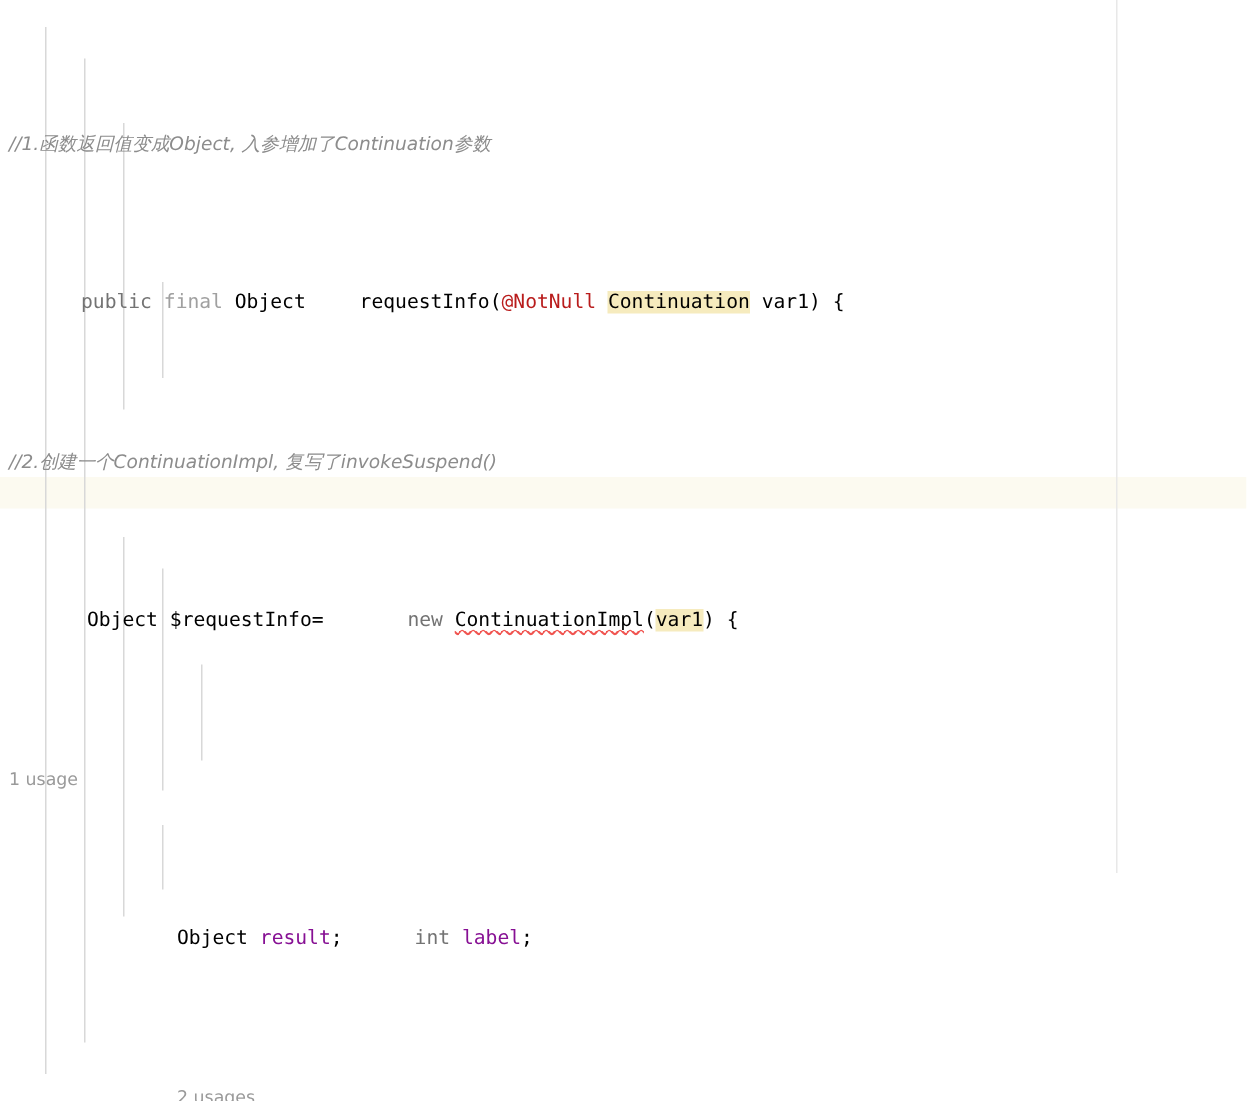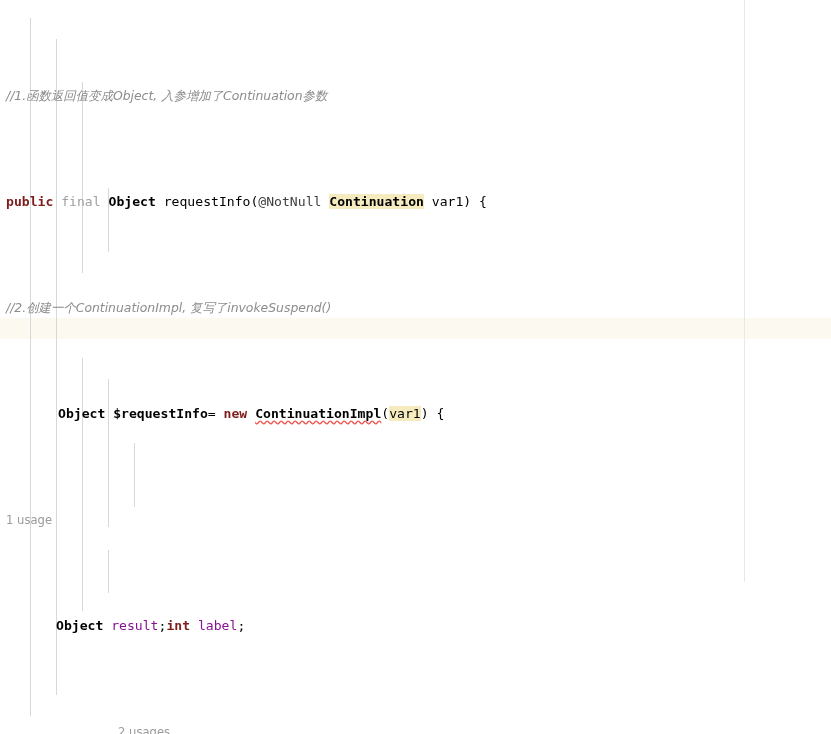--- a/index.html
+++ b/index.html
@@ -32,28 +32,28 @@
     white-space:pre;
     letter-spacing:0px;
   }
   .ln{
     position:relative;
     height:21.2px;
     white-space:pre;
     padding-left:6px;
   }
   
-  .kw      {color:#7f1d1d;font-weight:bold;}
+  .kw      {color:#737373;font-weight:normal;margin-left:48px;}
   .kw-dim  {color:#a0a0a0;margin-top:20px;}
-  .type    {color:#000000;font-weight:bold;text-align:center;}
+  .type    {color:#000000;font-weight:normal;text-align:center;}
   .plain   {color:#000000;}
   .ident   {color:#000000;}
   .field   {color:#871094;}
-  .method  {color:#000000;}
-  .anno    {color:#404040;}
+  .method  {color:#000000;margin-left:28px;}
+  .anno    {color:#b91c1c;}
   .cmt     {color:#8c8c8c;font-style:italic;}
   .op      {color:#000000;}
 
   
   .hl{background:#f6ebbe;margin-top:42px;}
 
   
   .sq{
     text-decoration:underline;
     text-decoration-color:#f05450;
@@ -100,21 +100,21 @@
     
     <div class="ln" style=""><span class="cmt cjk">//2.创建一个ContinuationImpl, 复写了invokeSuspend()</span></div>
 
     
     <div class="ln" style="padding-left:58px;"><span class="type">Object</span><span class="plain"> </span><span class="type">$requestInfo</span><span class="op">= </span><span class="kw">new</span><span class="plain"> </span><span class="type sq">ContinuationImpl</span><span class="op">(</span><span class="ident hl">var1</span><span class="op">) {</span></div>
 
     
     <div class="ln" style=""><span class="usage">1 usage</span></div>
 
     
-    <div class="ln" style="padding-left:56px;"><span class="type">Object</span><span class="plain"> </span><span class="field">result</span><span class="op">;</span><span class="kw">int</span><span class="plain"> </span><span class="field">label</span><span class="op">;</span></div>
+    <div class="ln" style="padding-left:118px;"><span class="type">Object</span><span class="plain"> </span><span class="field">result</span><span class="op">;</span><span class="kw">int</span><span class="plain"> </span><span class="field">label</span><span class="op">;</span></div>
 
     
     <div class="ln" style="padding-left:118px;"><span class="usage">2 usages</span></div>
 
     
     
 
     
     
 

